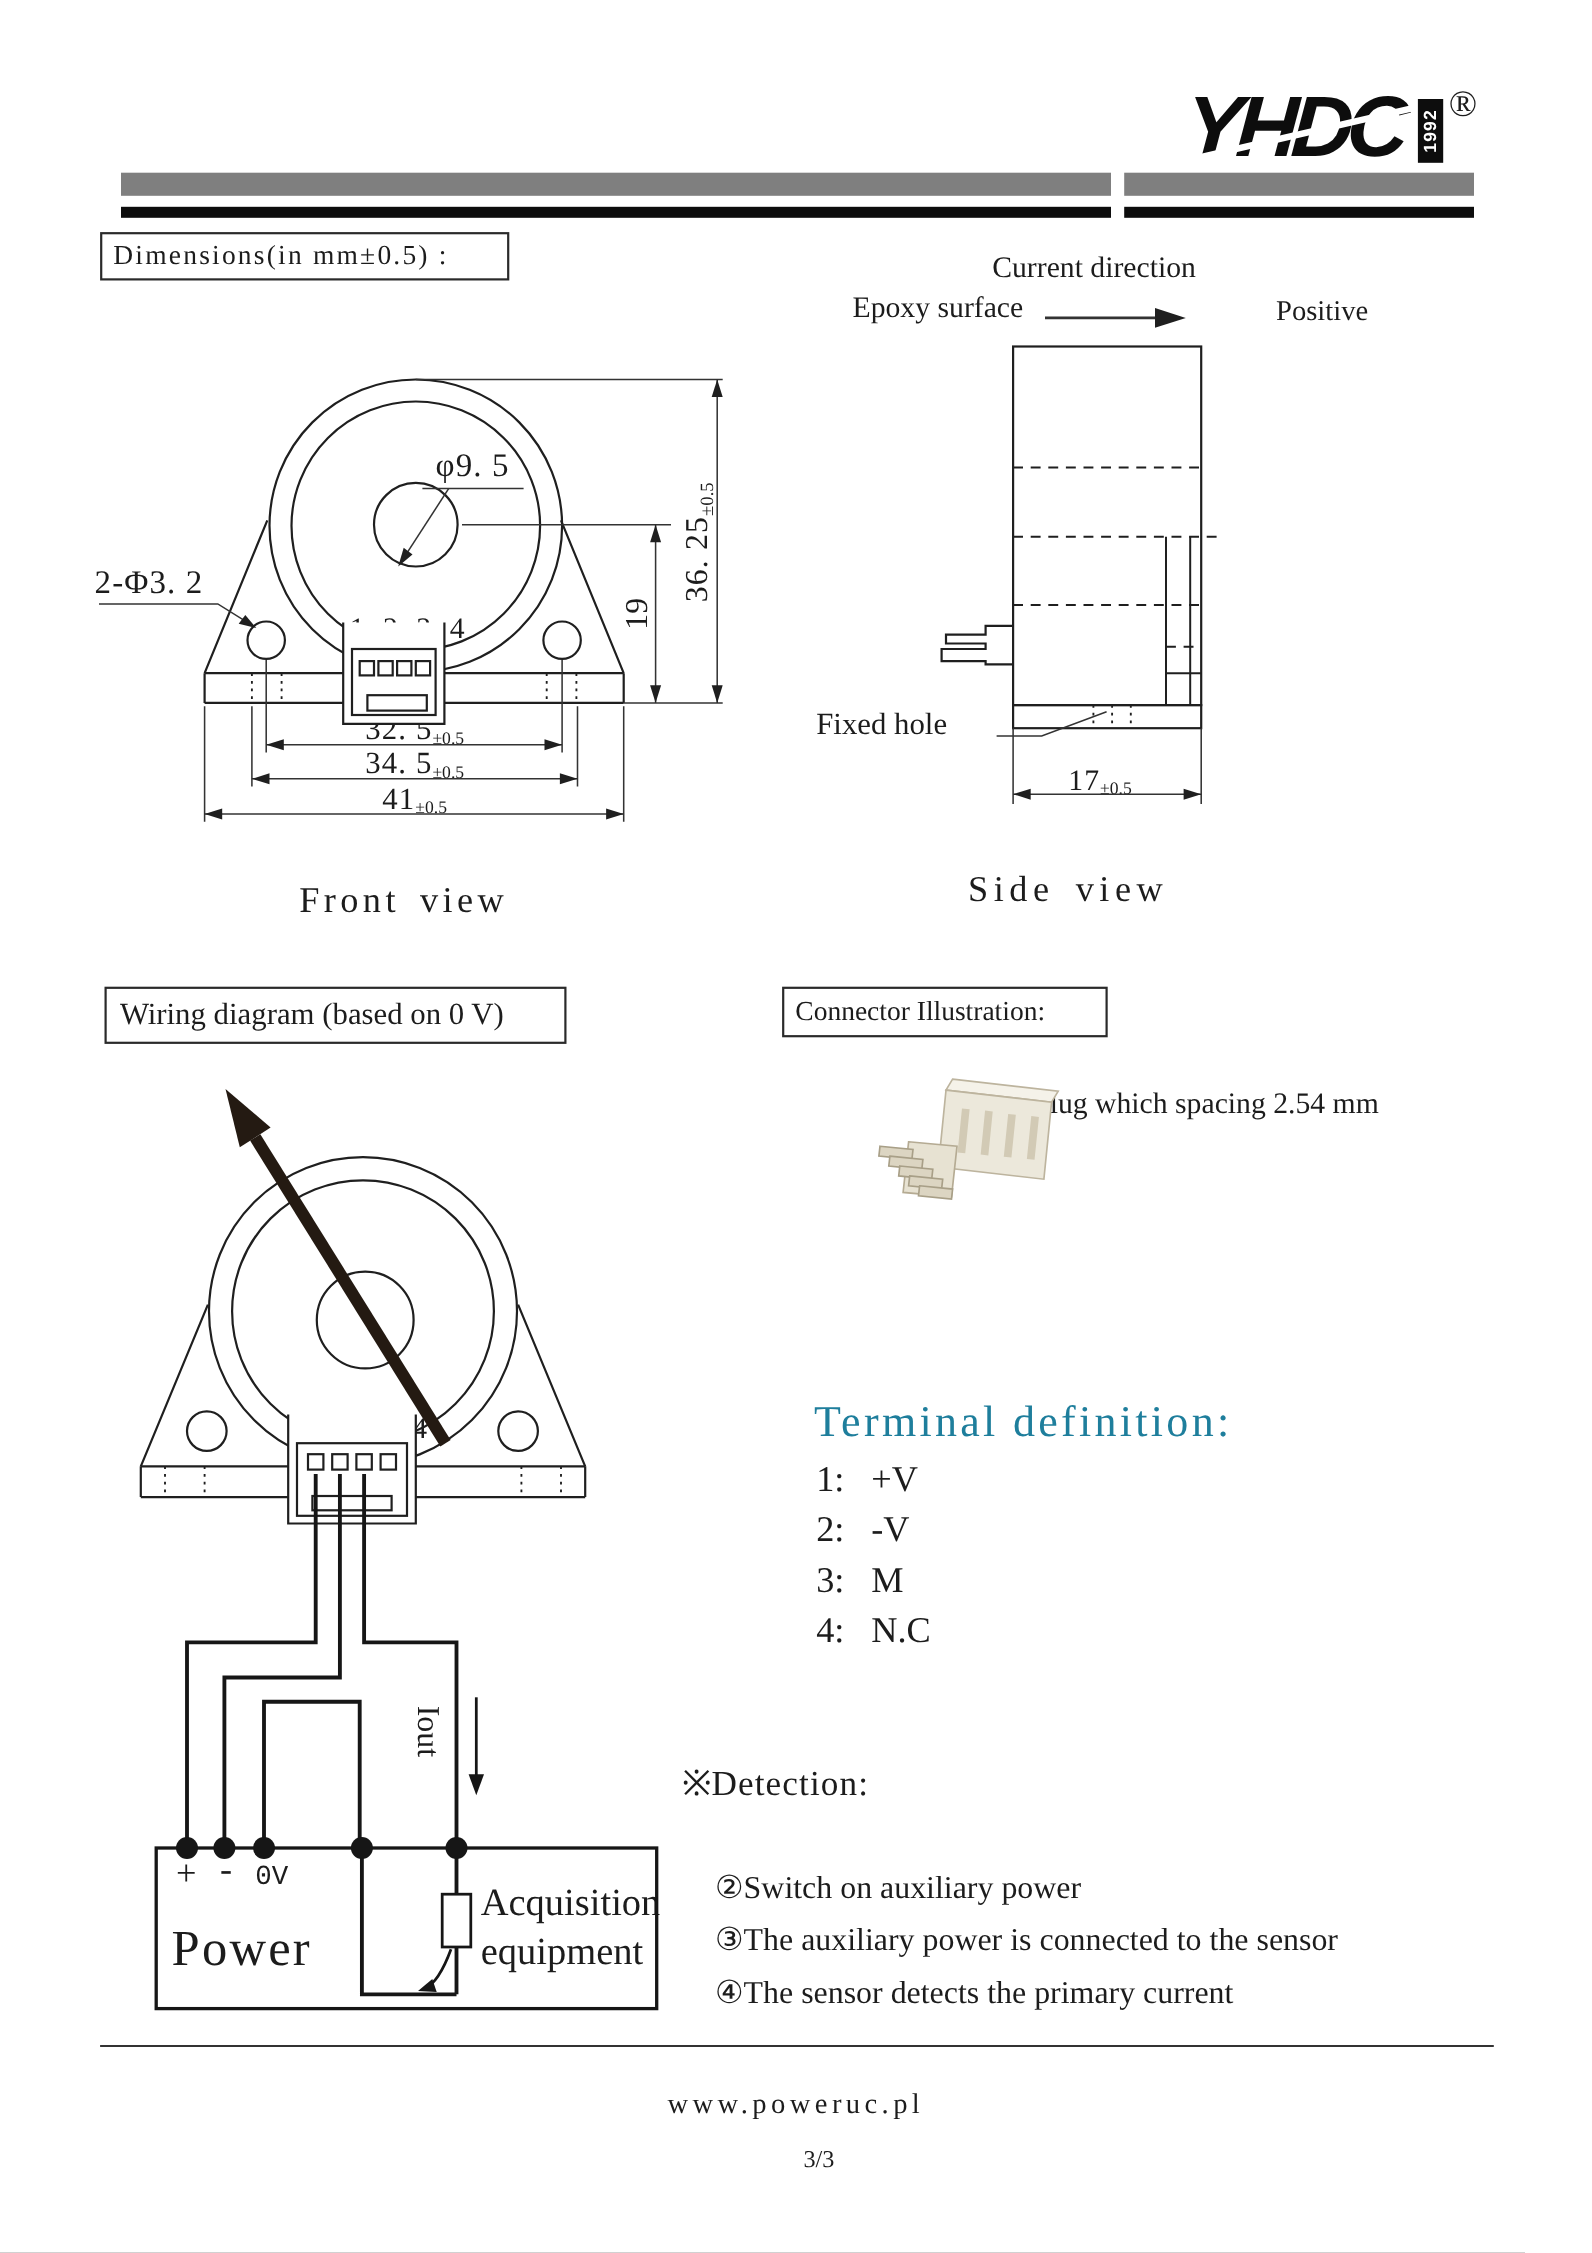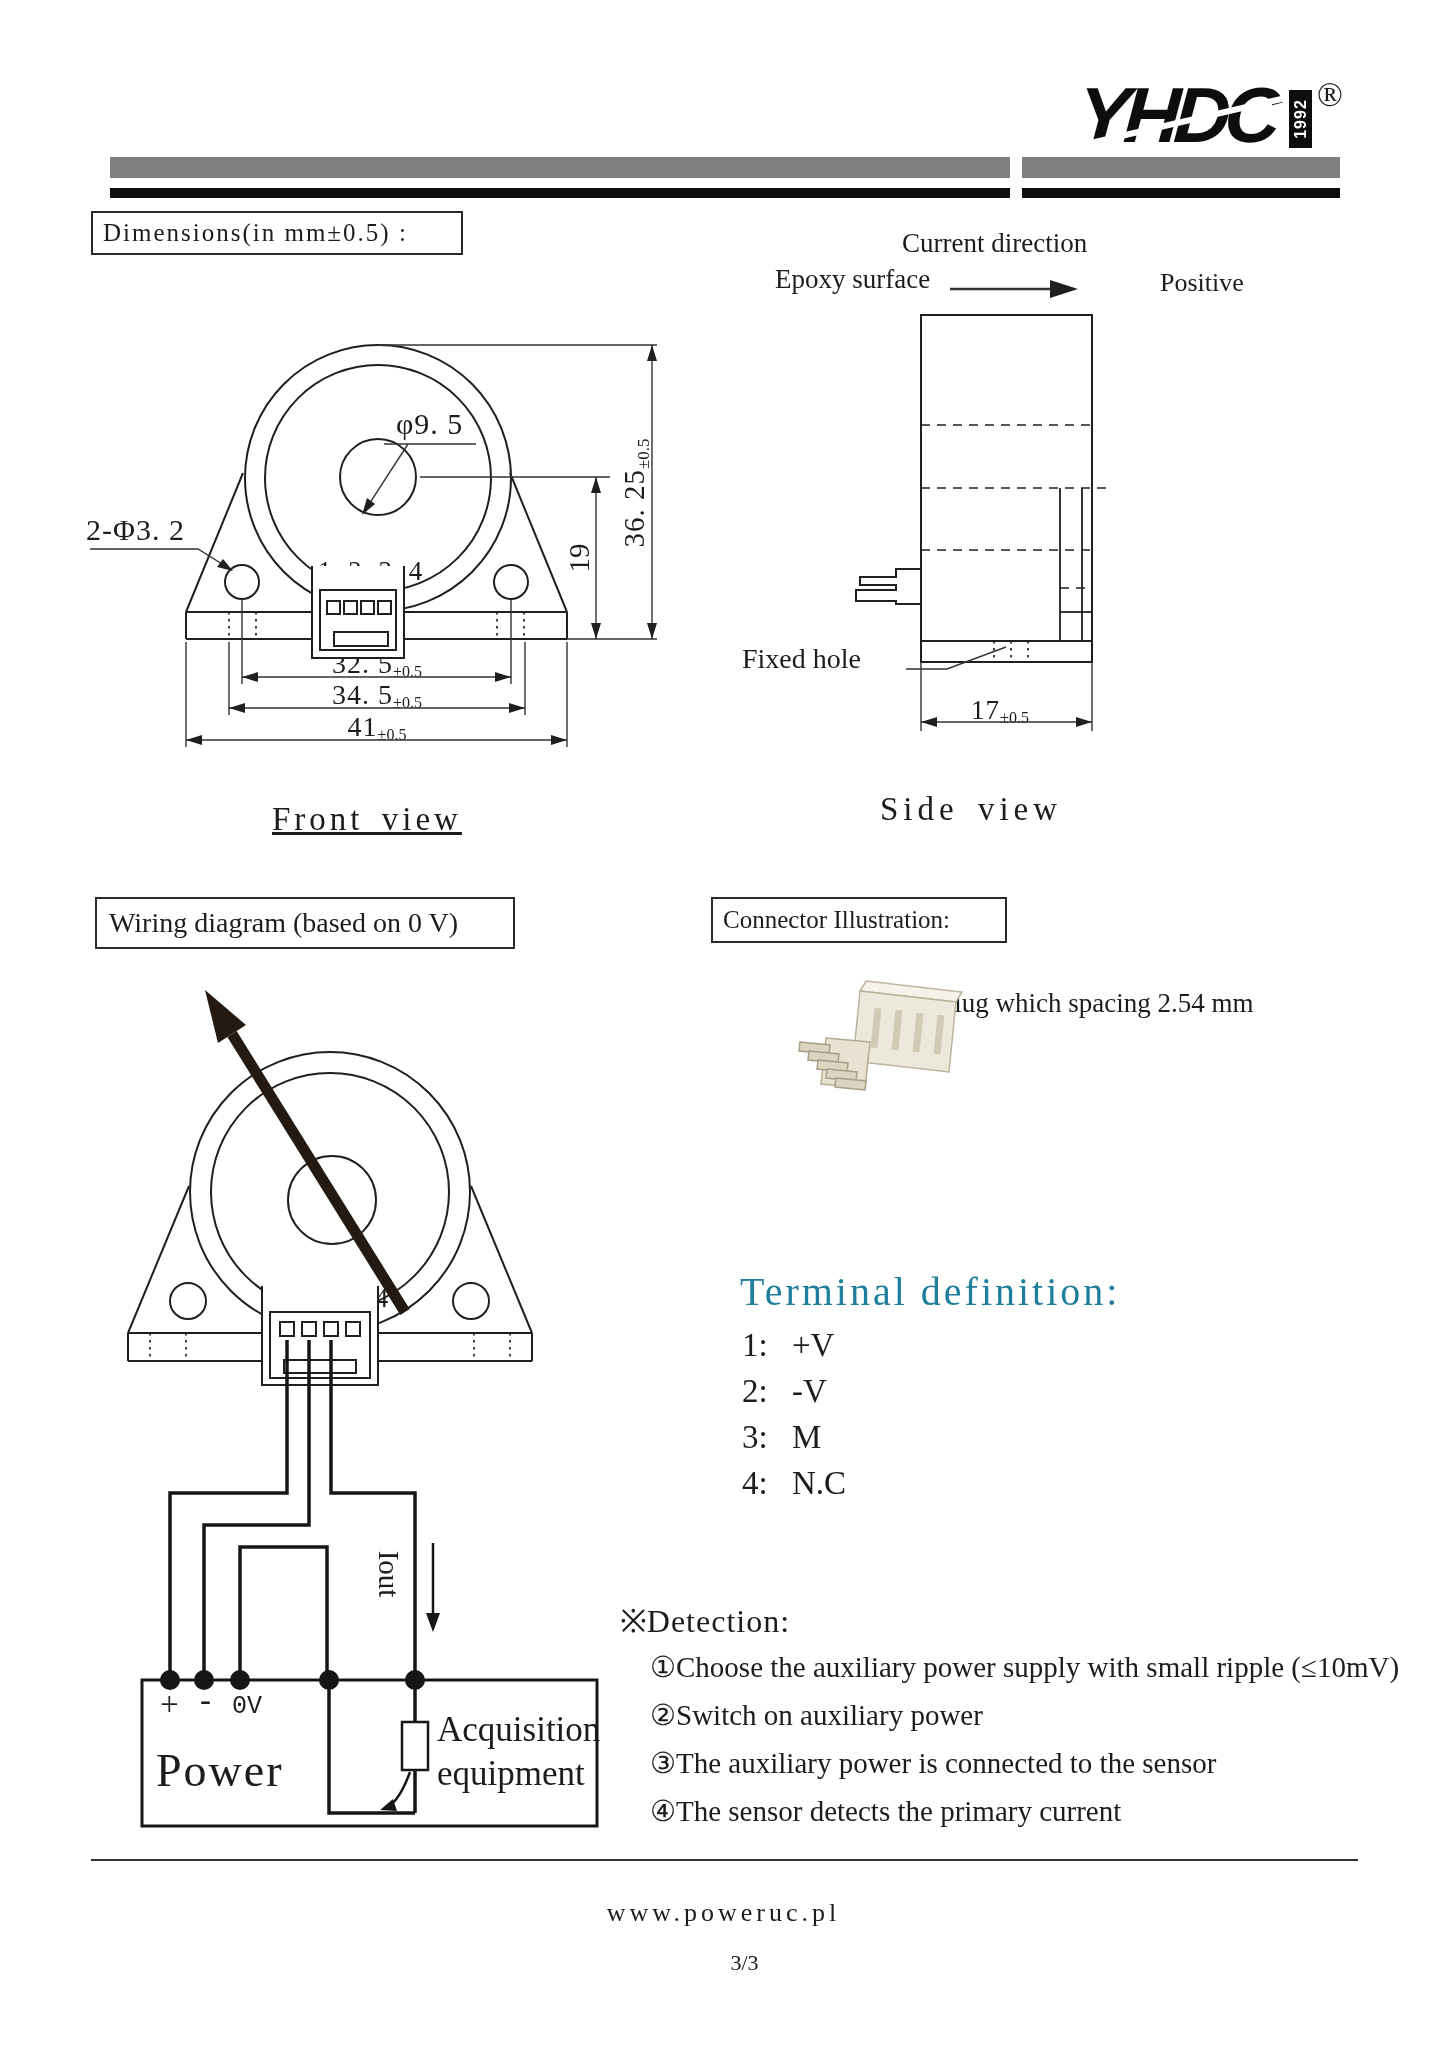--- a/index.html
+++ b/index.html
@@ -63,21 +63,21 @@
   </div>
   <div class="abs dimtxt" style="left:287px;top:711px;width:180px;">
     <span>41</span><span class="tol-s">±0.5</span>
   </div>
 
   <div class="abs" style="left:742px;top:643px;font-size:28px;">Fixed hole</div>
   <div class="abs dimtxt" style="left:930px;top:694px;width:140px;">
     <span style="font-size:27px;">17</span><span class="tol-s">±0.5</span>
   </div>
 
-  <div class="abs caption" style="left:272px;top:801px;text-decoration:underline;">Front view</div>
+  <div class="abs caption" style="left:272px;top:801px;">Front view</div>
   <div class="abs caption" style="left:880px;top:791px;letter-spacing:5px;">Side view</div>
 
   <div class="abs boxed" style="left:95px;top:897px;width:404px;height:48px;line-height:48px;font-size:28px;padding-left:12px;">
     <span>Wiring diagram (based on 0 V)</span>
   </div>
   <div class="abs boxed" style="left:711px;top:897px;width:282px;height:42px;line-height:42px;font-size:25px;padding-left:10px;">
     <span>Connector Illustration:</span>
   </div>
   <div class="abs" style="left:868px;top:988px;font-size:27px;">Quick plug which spacing 2.54 mm</div>
 
@@ -101,21 +101,20 @@
   <div class="abs" style="left:742px;top:1419px;font-size:33px;">
     <span style="display:inline-block;width:50px;">3:</span><span>M</span>
   </div>
   <div class="abs" style="left:742px;top:1465px;font-size:33px;">
     <span style="display:inline-block;width:50px;">4:</span><span>N.C</span>
   </div>
 
   <div class="abs" style="left:620px;top:1598px;font-size:32px;">
     <span>※</span><span style="letter-spacing:1px;">Detection:</span>
   </div>
-  <div class="abs" style="left:650px;top:1650px;font-size:29px;">①Choose the auxiliary power supply with small ripple (≤10mV)</div>
   <div class="abs" style="left:650px;top:1698px;font-size:29px;">②Switch on auxiliary power</div>
   <div class="abs" style="left:650px;top:1746px;font-size:29px;">③The auxiliary power is connected to the sensor</div>
   <div class="abs" style="left:650px;top:1794px;font-size:29px;">④The sensor detects the primary current</div>
 
   <div class="abs" style="left:0;top:1898px;width:1447px;text-align:center;font-size:26px;letter-spacing:4px;">www.poweruc.pl</div>
   <div class="abs" style="left:0;top:1950px;width:1447px;text-align:center;font-size:22px;padding-left:21px;">3/3</div>
 
   <svg width="1447" height="2048" viewBox="0 0 1447 2048">
 
     <g stroke="#1f1f1f" stroke-width="2" fill="none">

